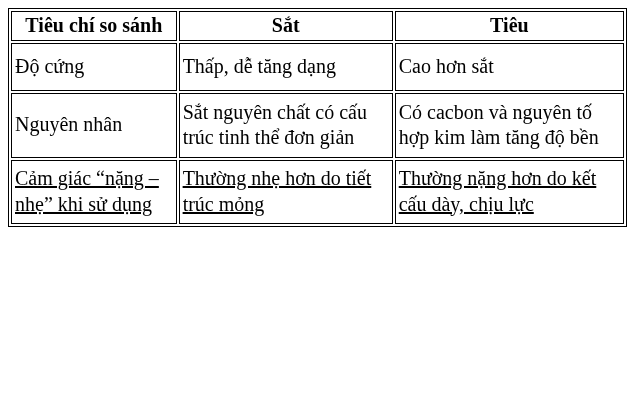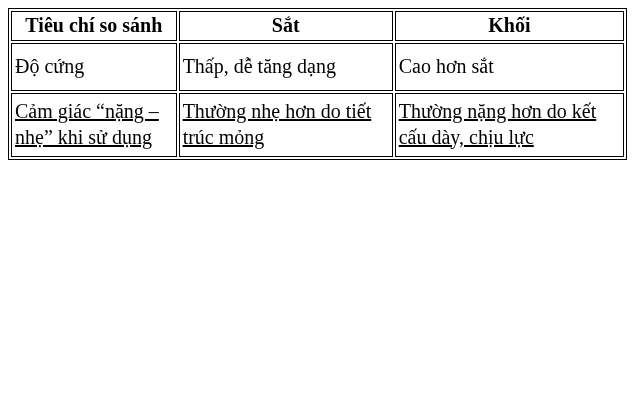--- a/index.html
+++ b/index.html
@@ -57,28 +57,33 @@
   <table class="compare">
     <colgroup>
       <col class="c1">
         <col class="c2">
         <col class="c3">
     </colgroup>
     <thead>
       <tr>
         <th>Tiêu chí so sánh</th>
         <th>Sắt</th>
-        <th>Khối</th>
+        <th>Tiêu</th>
       </tr>
     </thead>
     <tbody>
       <tr class="r1">
         <td>Độ cứng</td>
         <td>Thấp, dễ tăng dạng</td>
         <td>Cao hơn sắt</td>
+      </tr>
+      <tr class="r3">
+        <td>Nguyên nhân</td>
+        <td>Sắt nguyên chất có cấu trúc tinh thể đơn giản</td>
+        <td>Có cacbon và nguyên tố hợp kim làm tăng độ bền</td>
       </tr>
       <tr class="r6">
         <td>Cảm giác “nặng – nhẹ” khi sử dụng</td>
         <td>Thường nhẹ hơn do tiết trúc mỏng</td>
         <td>Thường nặng hơn do kết cấu dày, chịu lực</td>
       </tr>
     </tbody>
   </table>
 </div>
 

